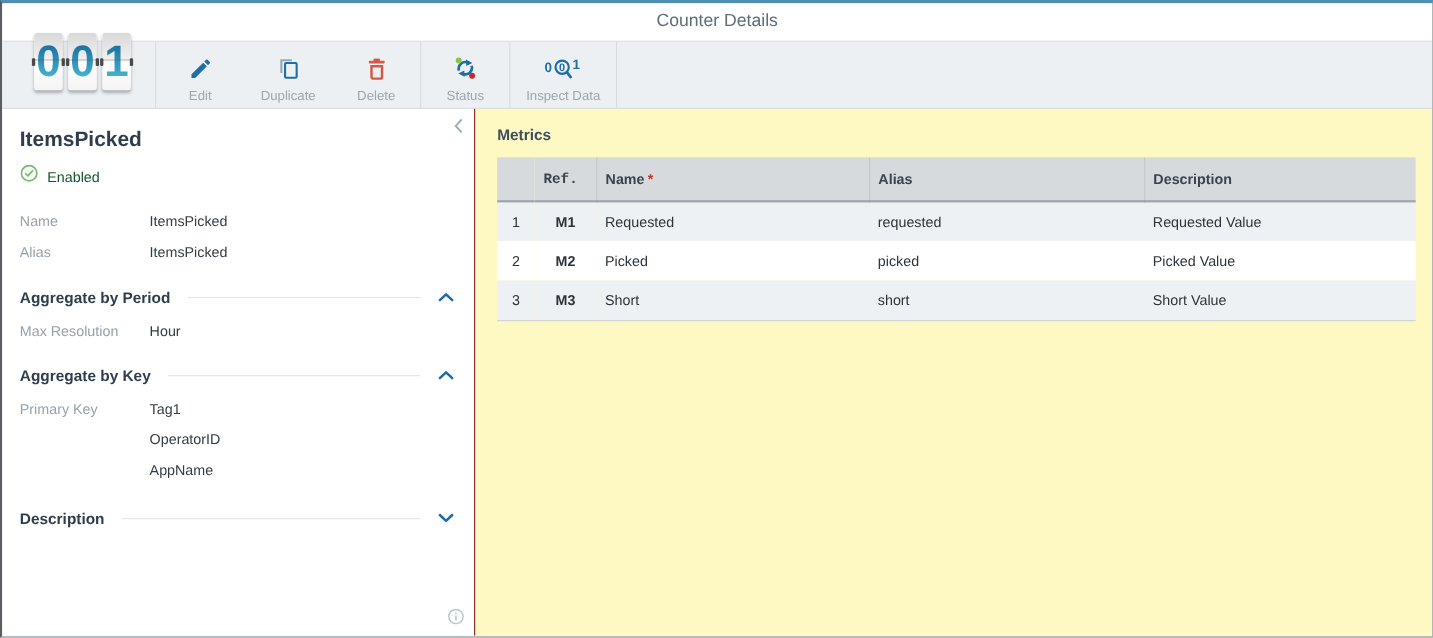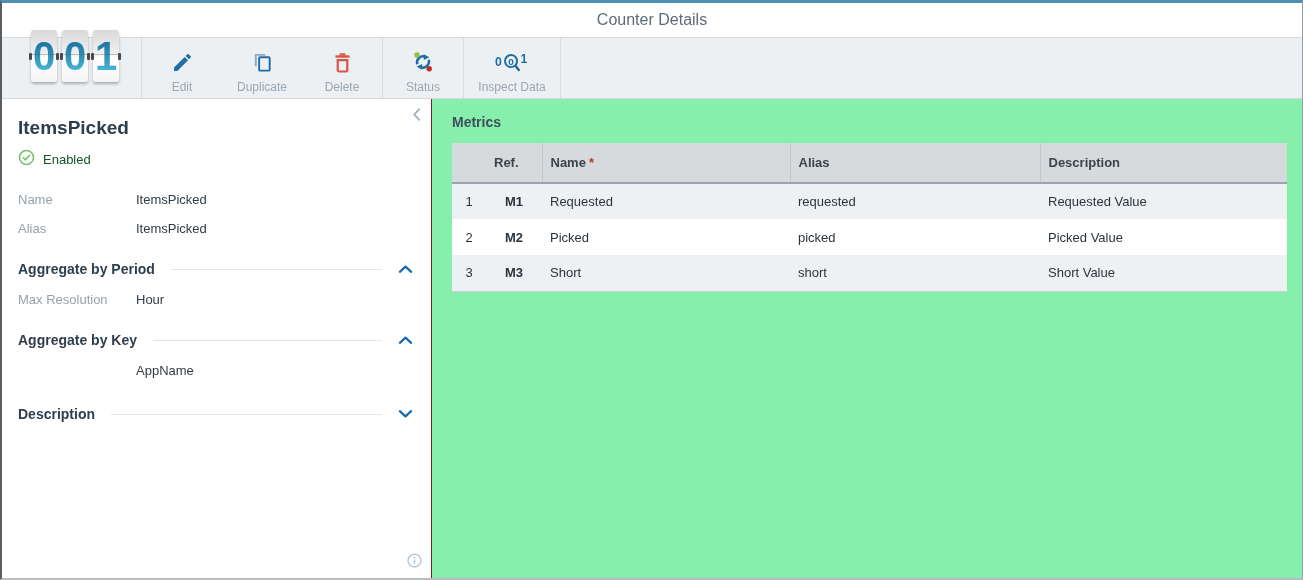--- a/index.html
+++ b/index.html
@@ -101,32 +101,32 @@
   .section-hdr .s-title { font-size: 14px; font-weight: bold; color: #2f3e4d; white-space: nowrap; }
   .section-hdr .s-line { flex: 1; height: 1px; background: #e2e6e9; }
   .section-hdr .s-chev { flex: 0 0 auto; display: flex; }
   .info-btn {
     position: absolute; bottom: 5px; right: 7px;
     background: transparent; border: none; cursor: pointer; padding: 2px;
   }
 
   
   .content {
-    flex: 1; padding: 13px 15px 0 20px; background: #86efac; overflow: hidden;
+    flex: 1; padding: 13px 15px 0 20px; background: #fef9c3; overflow: hidden;
   }
   .metrics-title { font-size: 14px; font-weight: bold; color: #3d4f5c; margin: 2px 0 13px; }
   table.metrics { border-collapse: collapse; width: 100%; table-layout: fixed; }
   table.metrics th {
     background: #d6dadd; height: 40px;
     font-size: 13px; font-weight: bold; color: #39444d;
     text-align: left; padding: 0 8px;
   }
   table.metrics thead tr { border-bottom: 2px solid #9da4ab; }
   th.c-num { width: 34px; }
-  th.c-ref { width: 56px; text-align: center; padding: 0; }
+  th.c-ref { width: 56px; text-align: center; padding: 0; font-family: Liberation Mono, monospace; }
   th.c-name { width: 248px; }
   th.c-alias { width: 250px; }
   th.c-desc { }
   th.with-sep { border-left: 1px solid #c3c8cc; }
   .req { color: #c0392b; margin-left: 3px; }
   table.metrics td {
     height: 36px; font-size: 13px; color: #2c343b; padding: 0 8px;
   }
   td.c-num { font-size: 11px; color: #a2aab1; text-align: center; padding: 0; }
   td.c-ref { font-weight: bold; text-align: center; padding: 0; margin-top: 20px; }
@@ -266,20 +266,30 @@
       </div>
 
       <div class="section-hdr">
         <span class="s-title">Aggregate by Key</span>
         <span class="s-line"></span>
         <span class="s-chev">
           <svg viewBox="0 0 16 10" width="15" height="10">
               <path d="M2 8l6-5.6L14 8" fill="none" stroke="#1a6bad" stroke-width="2.4" stroke-linecap="round" stroke-linejoin="round"></path>
             </svg>
         </span>
+      </div>
+      <div class="f-value-stack">
+        <div class="field-row">
+          <span class="f-label">Primary Key</span>
+          <span class="f-value">Tag1</span>
+        </div>
+        <div class="field-row">
+          <span class="f-label"></span>
+          <span class="f-value">OperatorID</span>
+        </div>
       </div>
       <div class="f-value-stack">
         <div class="field-row">
           <span class="f-label"></span>
           <span class="f-value">AppName</span>
         </div>
       </div>
 
       <div class="section-hdr" style="margin-top:28px;">
         <span class="s-title">Description</span>

